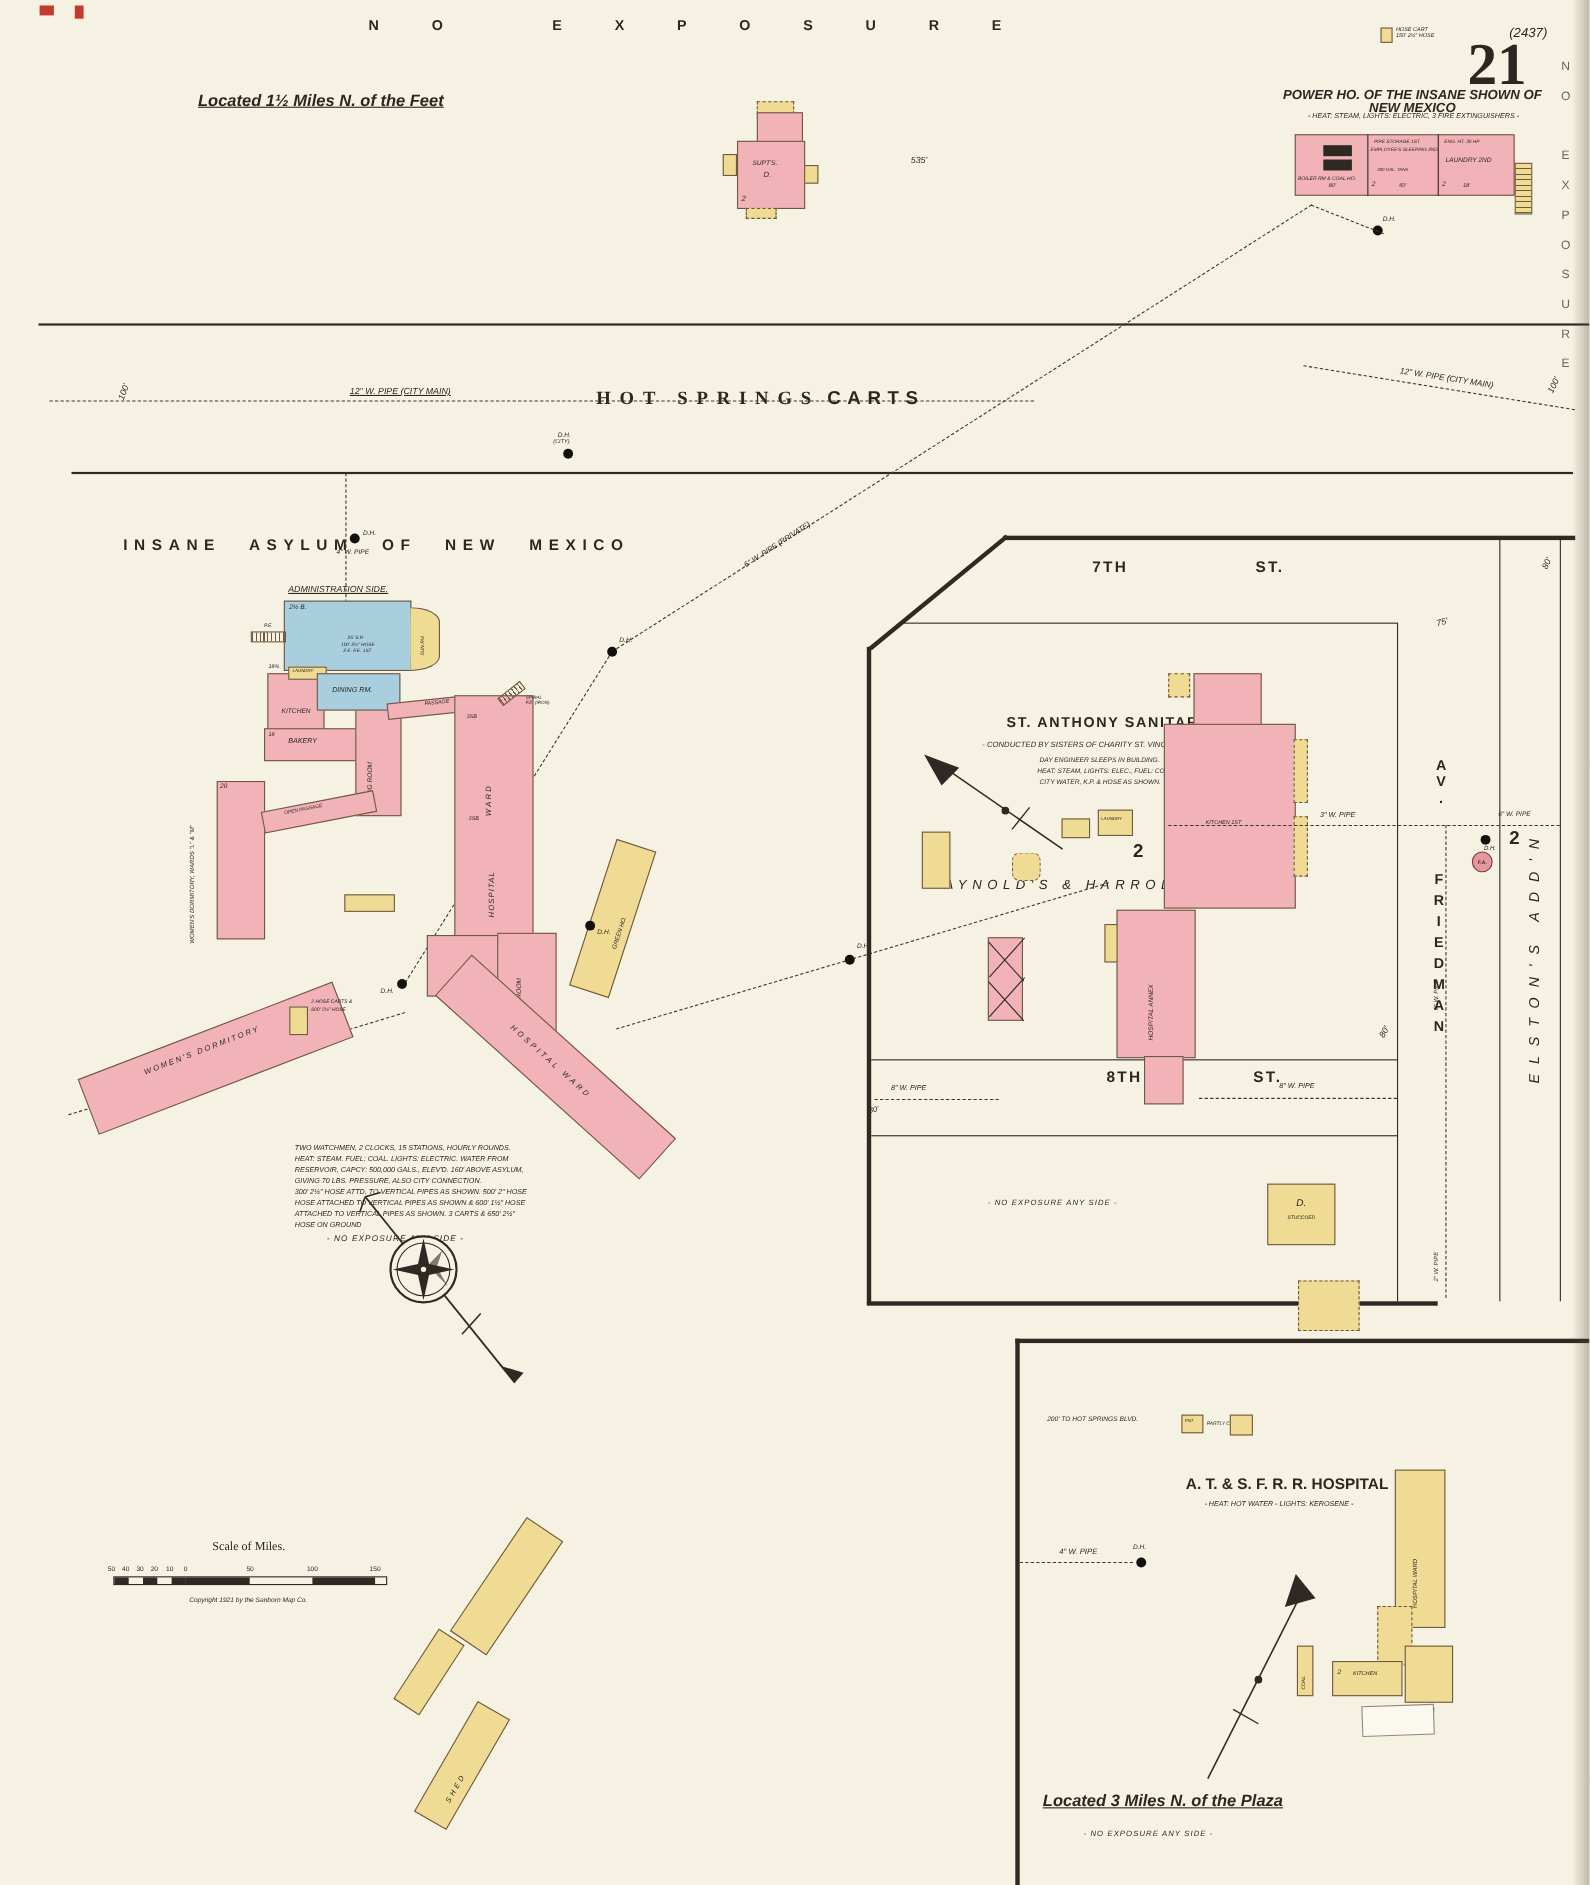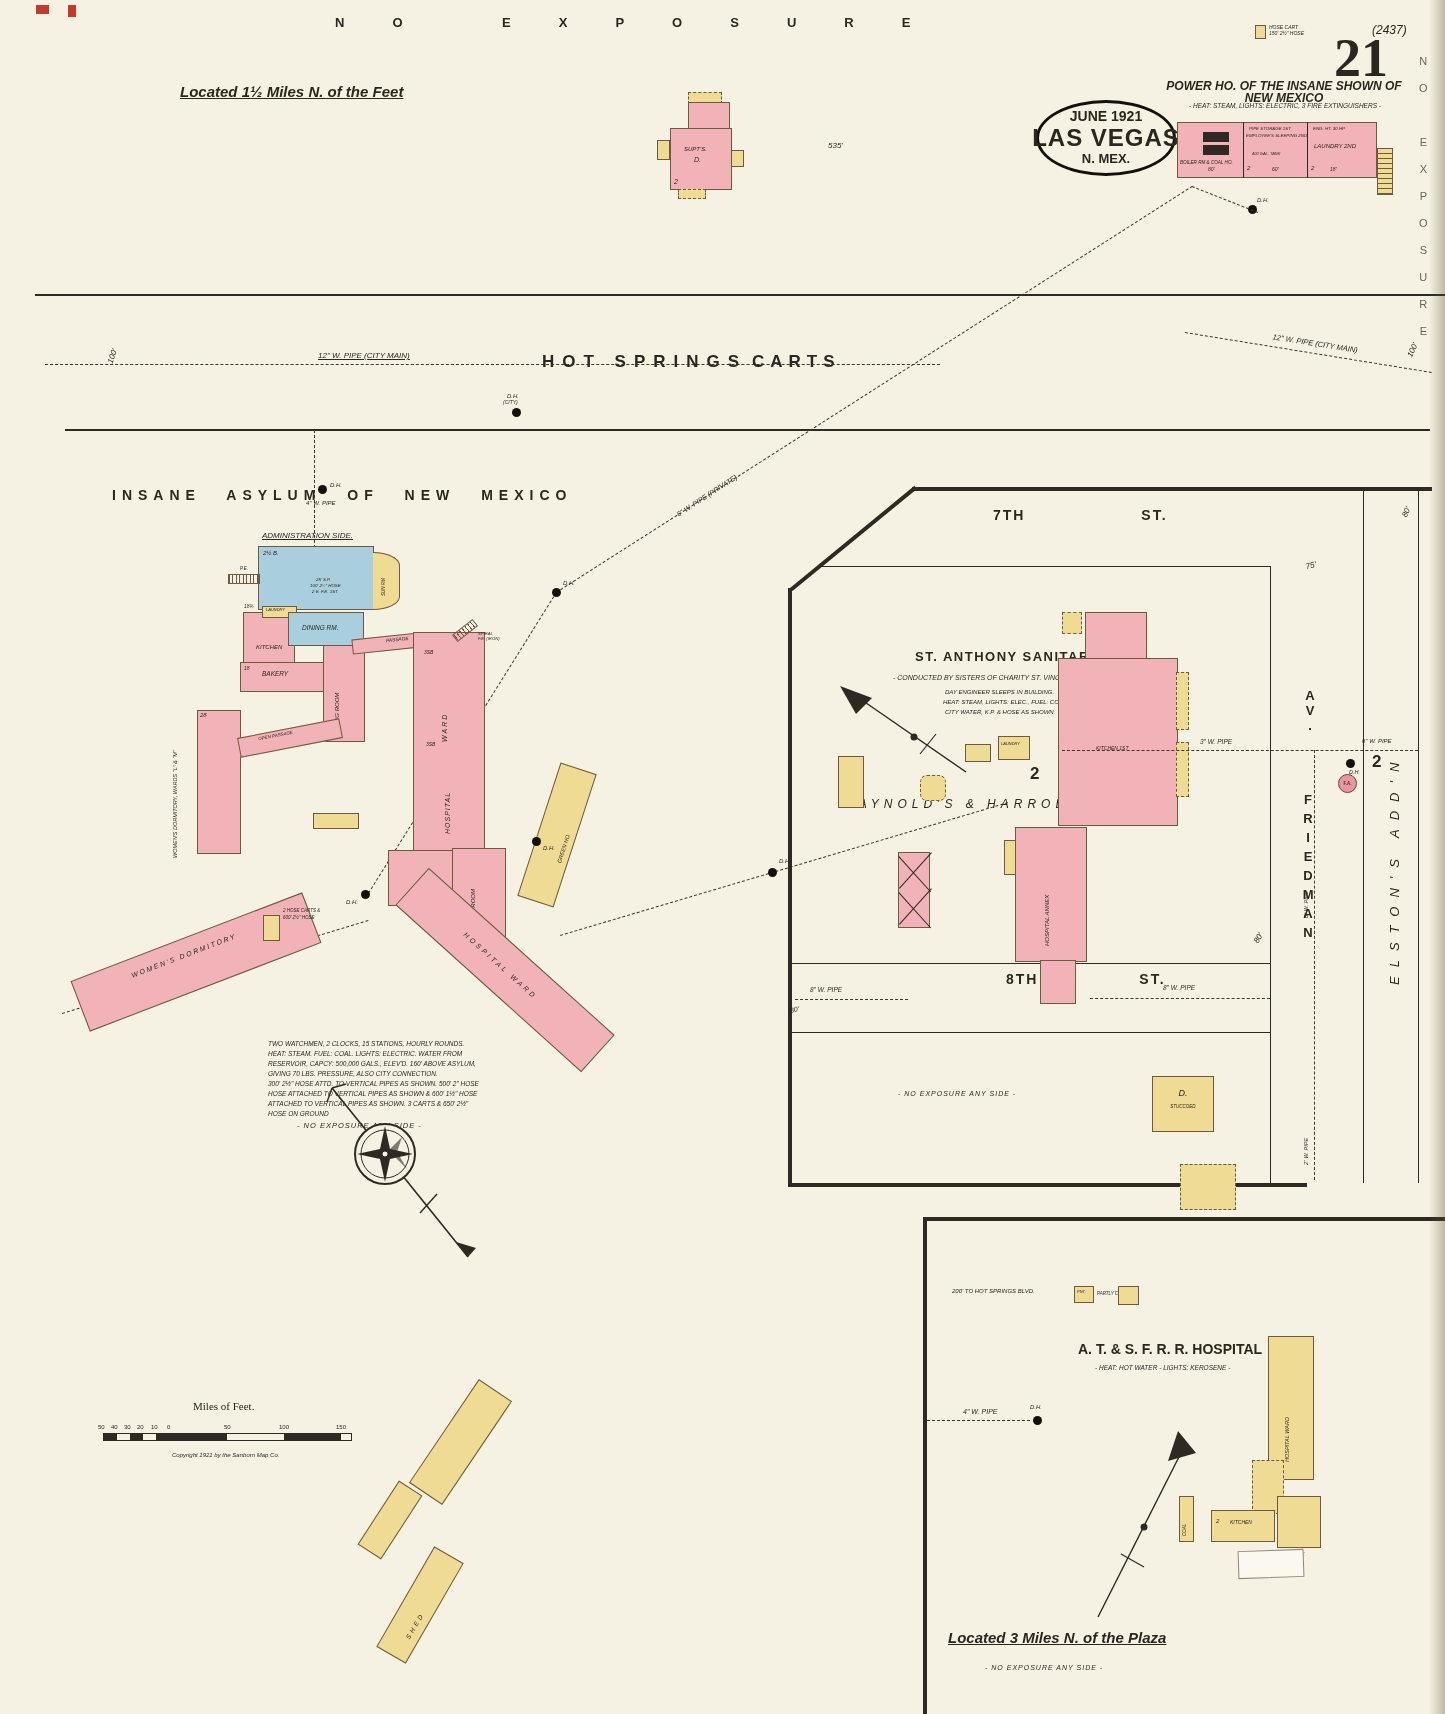--- a/index.html
+++ b/index.html
@@ -34,25 +34,20 @@
   <div class="lb i" style="left:1269px;top:31px;font-size:5px;">150' 2½" HOSE</div>
 
   <div class="sld" style="left:36px;top:5px;width:13px;height:9px;background:#c23b2e;"></div>
   <div class="sld" style="left:68px;top:5px;width:8px;height:12px;background:#c23b2e;"></div>
 
   <div class="lb b i u" style="left:180px;top:84px;font-size:15px;">Located 1½ Miles N. of the Feet</div>
 
   <div class="lb b i ctr" style="left:1155px;top:80px;width:258px;font-size:12px;white-space:normal;line-height:1;">POWER HO. OF THE INSANE SHOWN OF NEW MEXICO</div>
   <div class="lb i ctr" style="left:1160px;top:102px;width:250px;font-size:6.5px;">- HEAT: STEAM, LIGHTS: ELECTRIC, 3 FIRE EXTINGUISHERS -</div>
 
-  <div class="stamp" style="left:1036px;top:100px;width:134px;height:70px;">
-    <span class="lb b" style="position:static;font-size:14px;">JUNE 1921</span>
-    <span class="lb b" style="position:static;font-size:24px;letter-spacing:1px;">LAS VEGAS</span>
-    <span class="lb b" style="position:static;font-size:13px;">N. MEX.</span>
-  </div>
 
   <div class="bld pk" style="left:1177px;top:122px;width:200px;height:56px;"></div>
   <div class="sld" style="left:1243px;top:122px;width:1.2px;height:56px;"></div>
   <div class="sld" style="left:1307px;top:122px;width:1.2px;height:56px;"></div>
   <div class="sld" style="left:1203px;top:132px;width:26px;height:10px;"></div>
   <div class="sld" style="left:1203px;top:145px;width:26px;height:10px;"></div>
   <div class="bld yl" style="left:1377px;top:148px;width:16px;height:47px;background:repeating-linear-gradient(180deg,#efdb93 0 4px,#6f593f 4px 5px);"></div>
   <div class="lb i" style="left:1180px;top:160px;font-size:4.6px;">BOILER RM &amp; COAL HO.</div>
   <div class="lb i" style="left:1249px;top:127px;font-size:4.4px;">PIPE STORAGE 1ST</div>
   <div class="lb i" style="left:1246px;top:134px;font-size:4.4px;">EMPLOYEE'S SLEEPING 2ND</div>
@@ -73,21 +68,21 @@
   <div class="bld yl" style="left:657px;top:140px;width:13px;height:20px;"></div>
   <div class="bld yl" style="left:731px;top:150px;width:13px;height:17px;"></div>
   <div class="bld yl" style="left:678px;top:189px;width:28px;height:10px;border-style:dashed;"></div>
   <div class="lb i" style="left:684px;top:146px;font-size:6px;">SUPT'S.</div>
   <div class="lb i" style="left:694px;top:156px;font-size:7px;">D.</div>
   <div class="lb i" style="left:674px;top:178px;font-size:7px;">2</div>
   <div class="lb i" style="left:828px;top:142px;font-size:8px;">535'</div>
 
   <div class="sld" style="left:35px;top:294px;width:1410px;height:2px;"></div>
   <div class="sld" style="left:65px;top:429px;width:1365px;height:2px;"></div>
-  <div class="lb b" style="left:542px;top:352px;font-size:17px;letter-spacing:8px;">HOT SPRINGS</div>
+  <div class="lb b" style="left:542px;top:352px;font-size:17px;letter-spacing:8px;font-family:Liberation Serif, serif;">HOT SPRINGS</div>
   <div class="lb b" style="left:752px;top:352px;font-size:17px;letter-spacing:6px;">CARTS</div>
   <div class="dsh" style="left:45px;top:364px;width:895px;"></div>
   <div class="lb i u" style="left:318px;top:352px;font-size:8px;">12" W. PIPE (CITY MAIN)</div>
   <div class="lb i" style="left:106px;top:352px;font-size:8px;transform:rotate(-70deg);">100'</div>
   <div class="dsh" style="left:1185px;top:332px;width:250px;transform:rotate(9.2deg);"></div>
   <div class="lb i" style="left:1272px;top:340px;font-size:7.5px;transform:rotate(9deg);">12" W. PIPE (CITY MAIN)</div>
   <div class="lb i" style="left:1406px;top:346px;font-size:8px;transform:rotate(-65deg);">100'</div>
   <div class="dot" style="left:512px;top:408px;"></div>
   <div class="lb i" style="left:507px;top:393px;font-size:6px;">D.H.</div>
   <div class="lb i" style="left:503px;top:400px;font-size:5px;">(CITY)</div>
@@ -189,21 +184,21 @@
     <line x1="22" y1="16" x2="17" y2="30" stroke="#2e2a23" stroke-width="1.4"></line>
     <polygon points="158,185 146,170 166,176" fill="#2e2a23"></polygon>
     <line x1="110" y1="141" x2="127" y2="122" stroke="#2e2a23" stroke-width="1.4"></line>
     <circle cx="75" cy="82" r="30" fill="#f5f2e3" stroke="#2e2a23" stroke-width="2"></circle>
     <circle cx="75" cy="82" r="24" fill="none" stroke="#2e2a23" stroke-width="1"></circle>
     <polygon points="75,54 80,77 103,82 80,87 75,110 70,87 47,82 70,77" fill="#2e2a23"></polygon>
     <polygon points="92,65 80,77 87,87 97,97 87,80" fill="#2e2a23" opacity="0.6"></polygon>
     <circle cx="75" cy="82" r="3" fill="#f5f2e3" stroke="#2e2a23"></circle>
   </svg>
 
-  <div class="lb" style="left:193px;top:1400px;font-size:11px;font-family:'Liberation Serif',serif;">Miles of Feet.</div>
+  <div class="lb" style="left:193px;top:1400px;font-size:11px;font-family:'Liberation Serif',serif;">Scale of Miles.</div>
   <div class="lb" style="left:98px;top:1424px;font-size:6px;">50</div>
   <div class="lb" style="left:111px;top:1424px;font-size:6px;">40</div>
   <div class="lb" style="left:124px;top:1424px;font-size:6px;">30</div>
   <div class="lb" style="left:137px;top:1424px;font-size:6px;">20</div>
   <div class="lb" style="left:151px;top:1424px;font-size:6px;">10</div>
   <div class="lb" style="left:167px;top:1424px;font-size:6px;">0</div>
   <div class="lb" style="left:224px;top:1424px;font-size:6px;">50</div>
   <div class="lb" style="left:279px;top:1424px;font-size:6px;">100</div>
   <div class="lb" style="left:336px;top:1424px;font-size:6px;">150</div>
   <div style="position:absolute;left:103px;top:1433px;width:249px;height:8px;border:1px solid #2e2a23;display:flex;box-sizing:border-box;background:#f5f2e3;">

